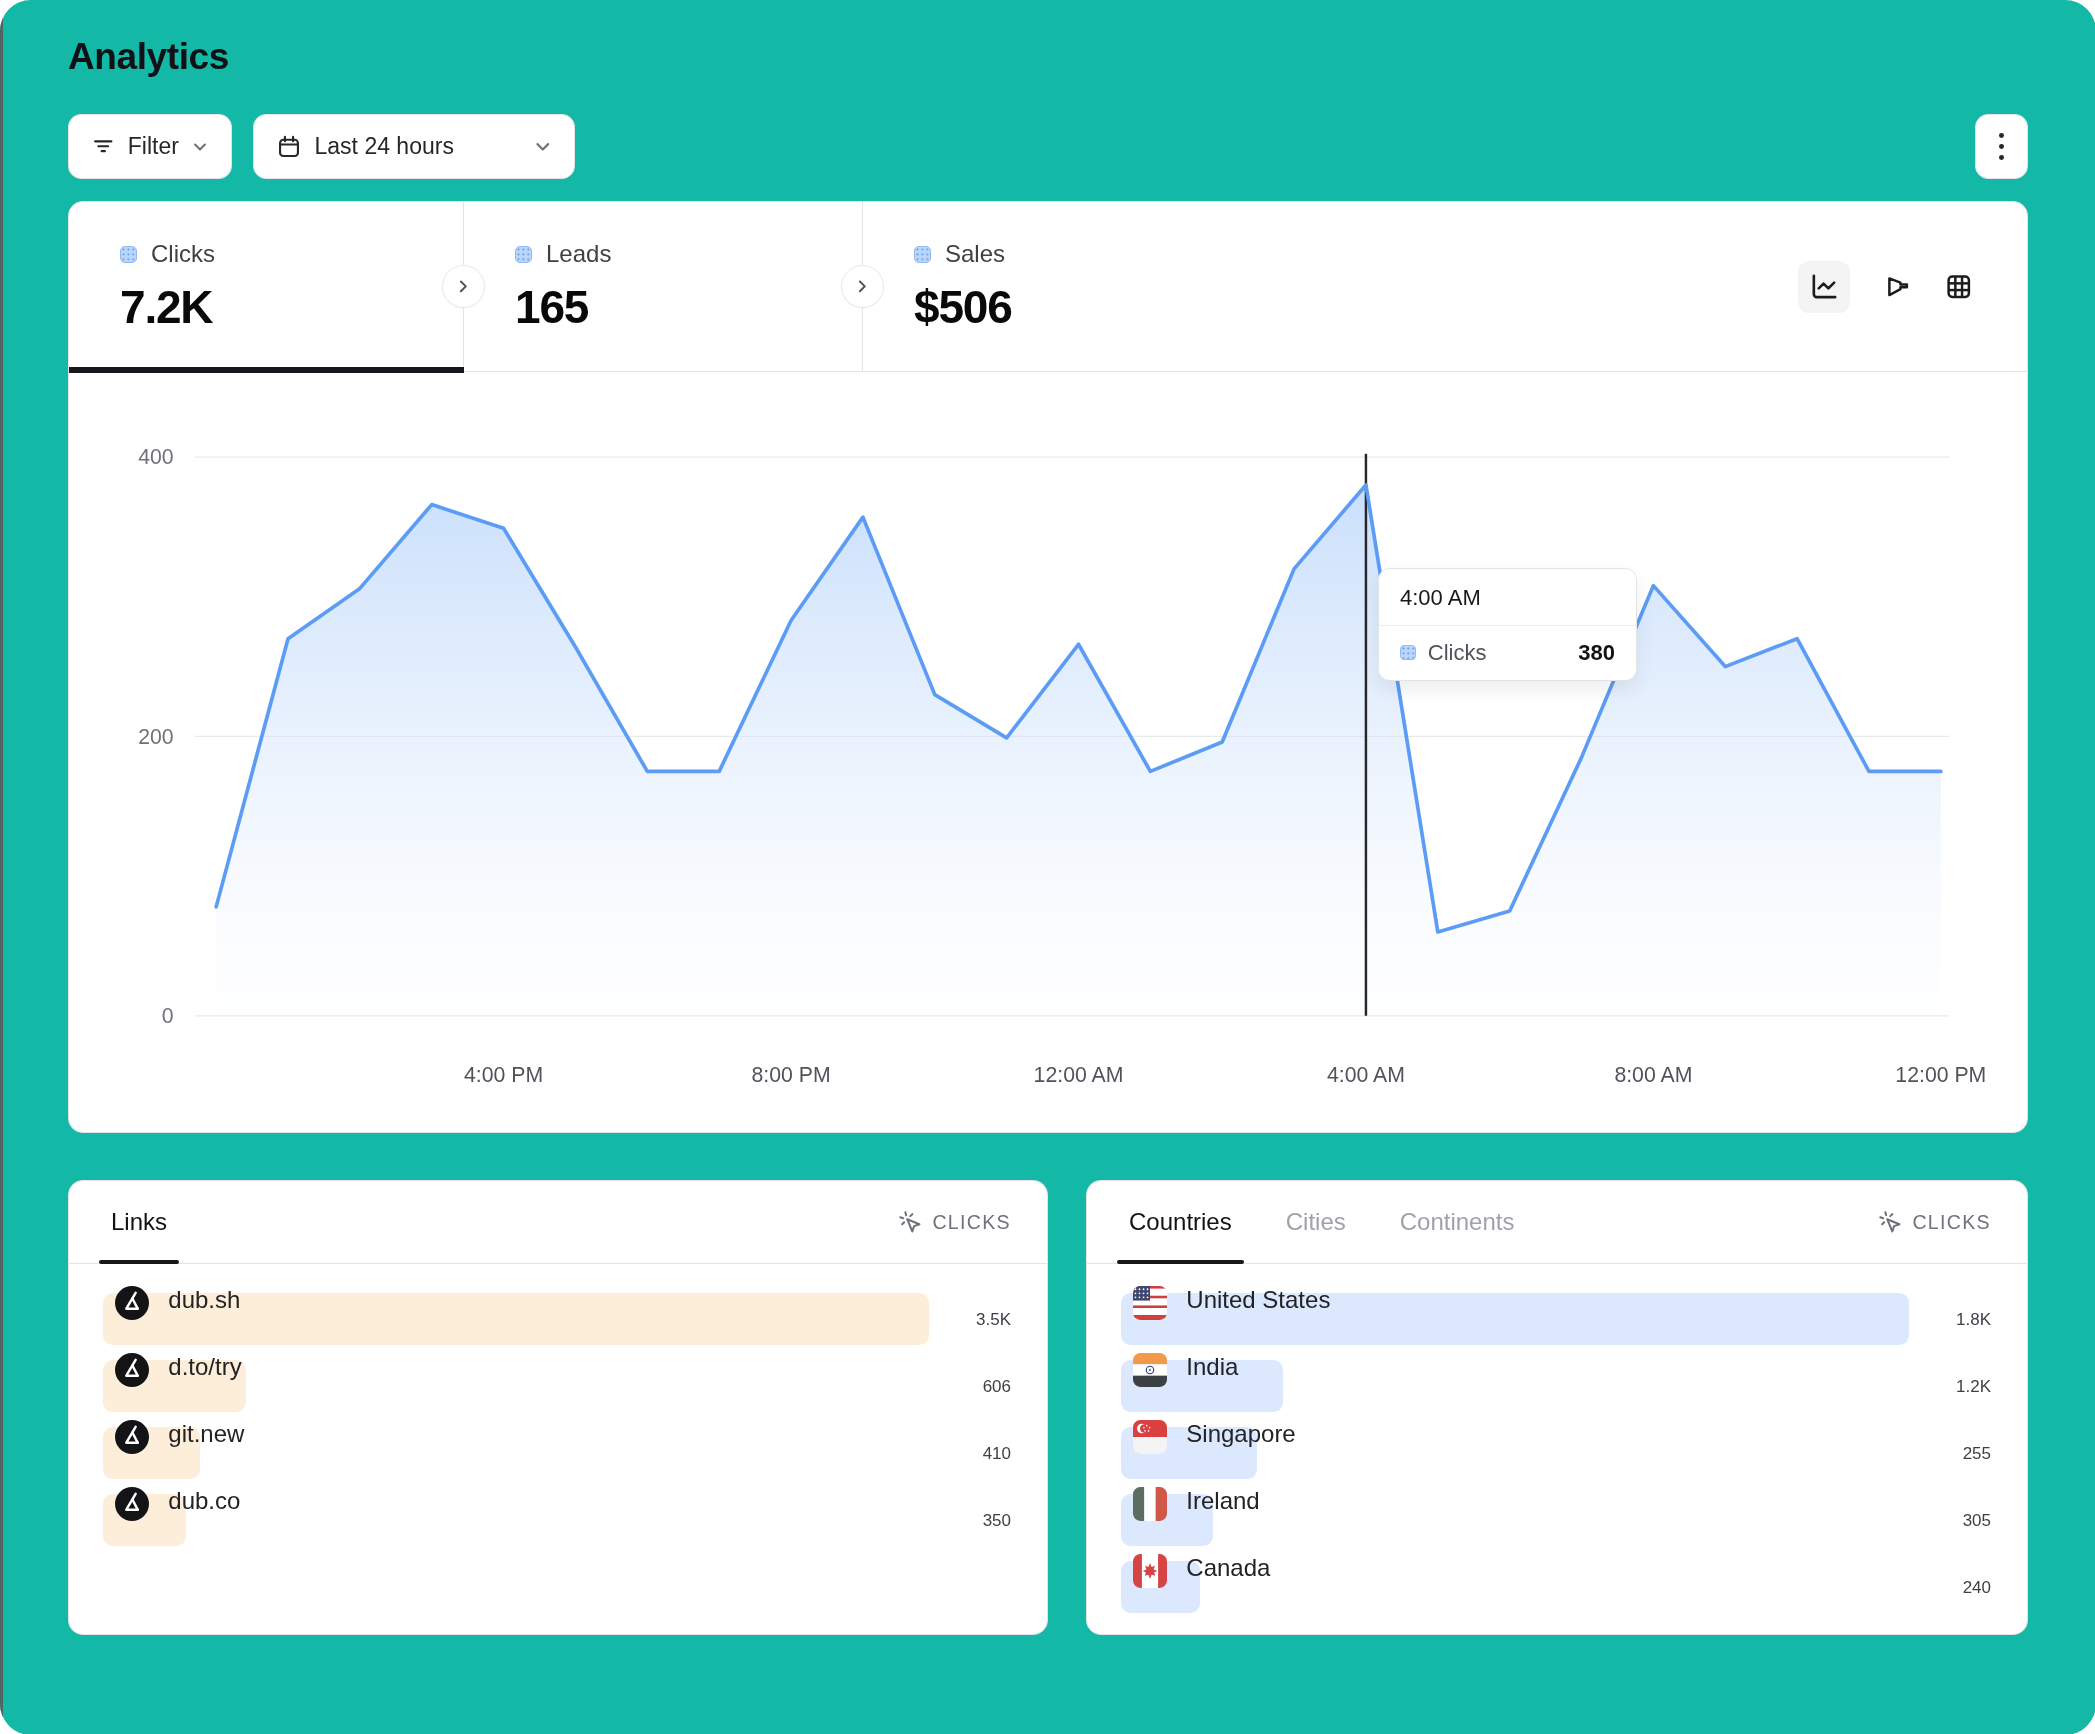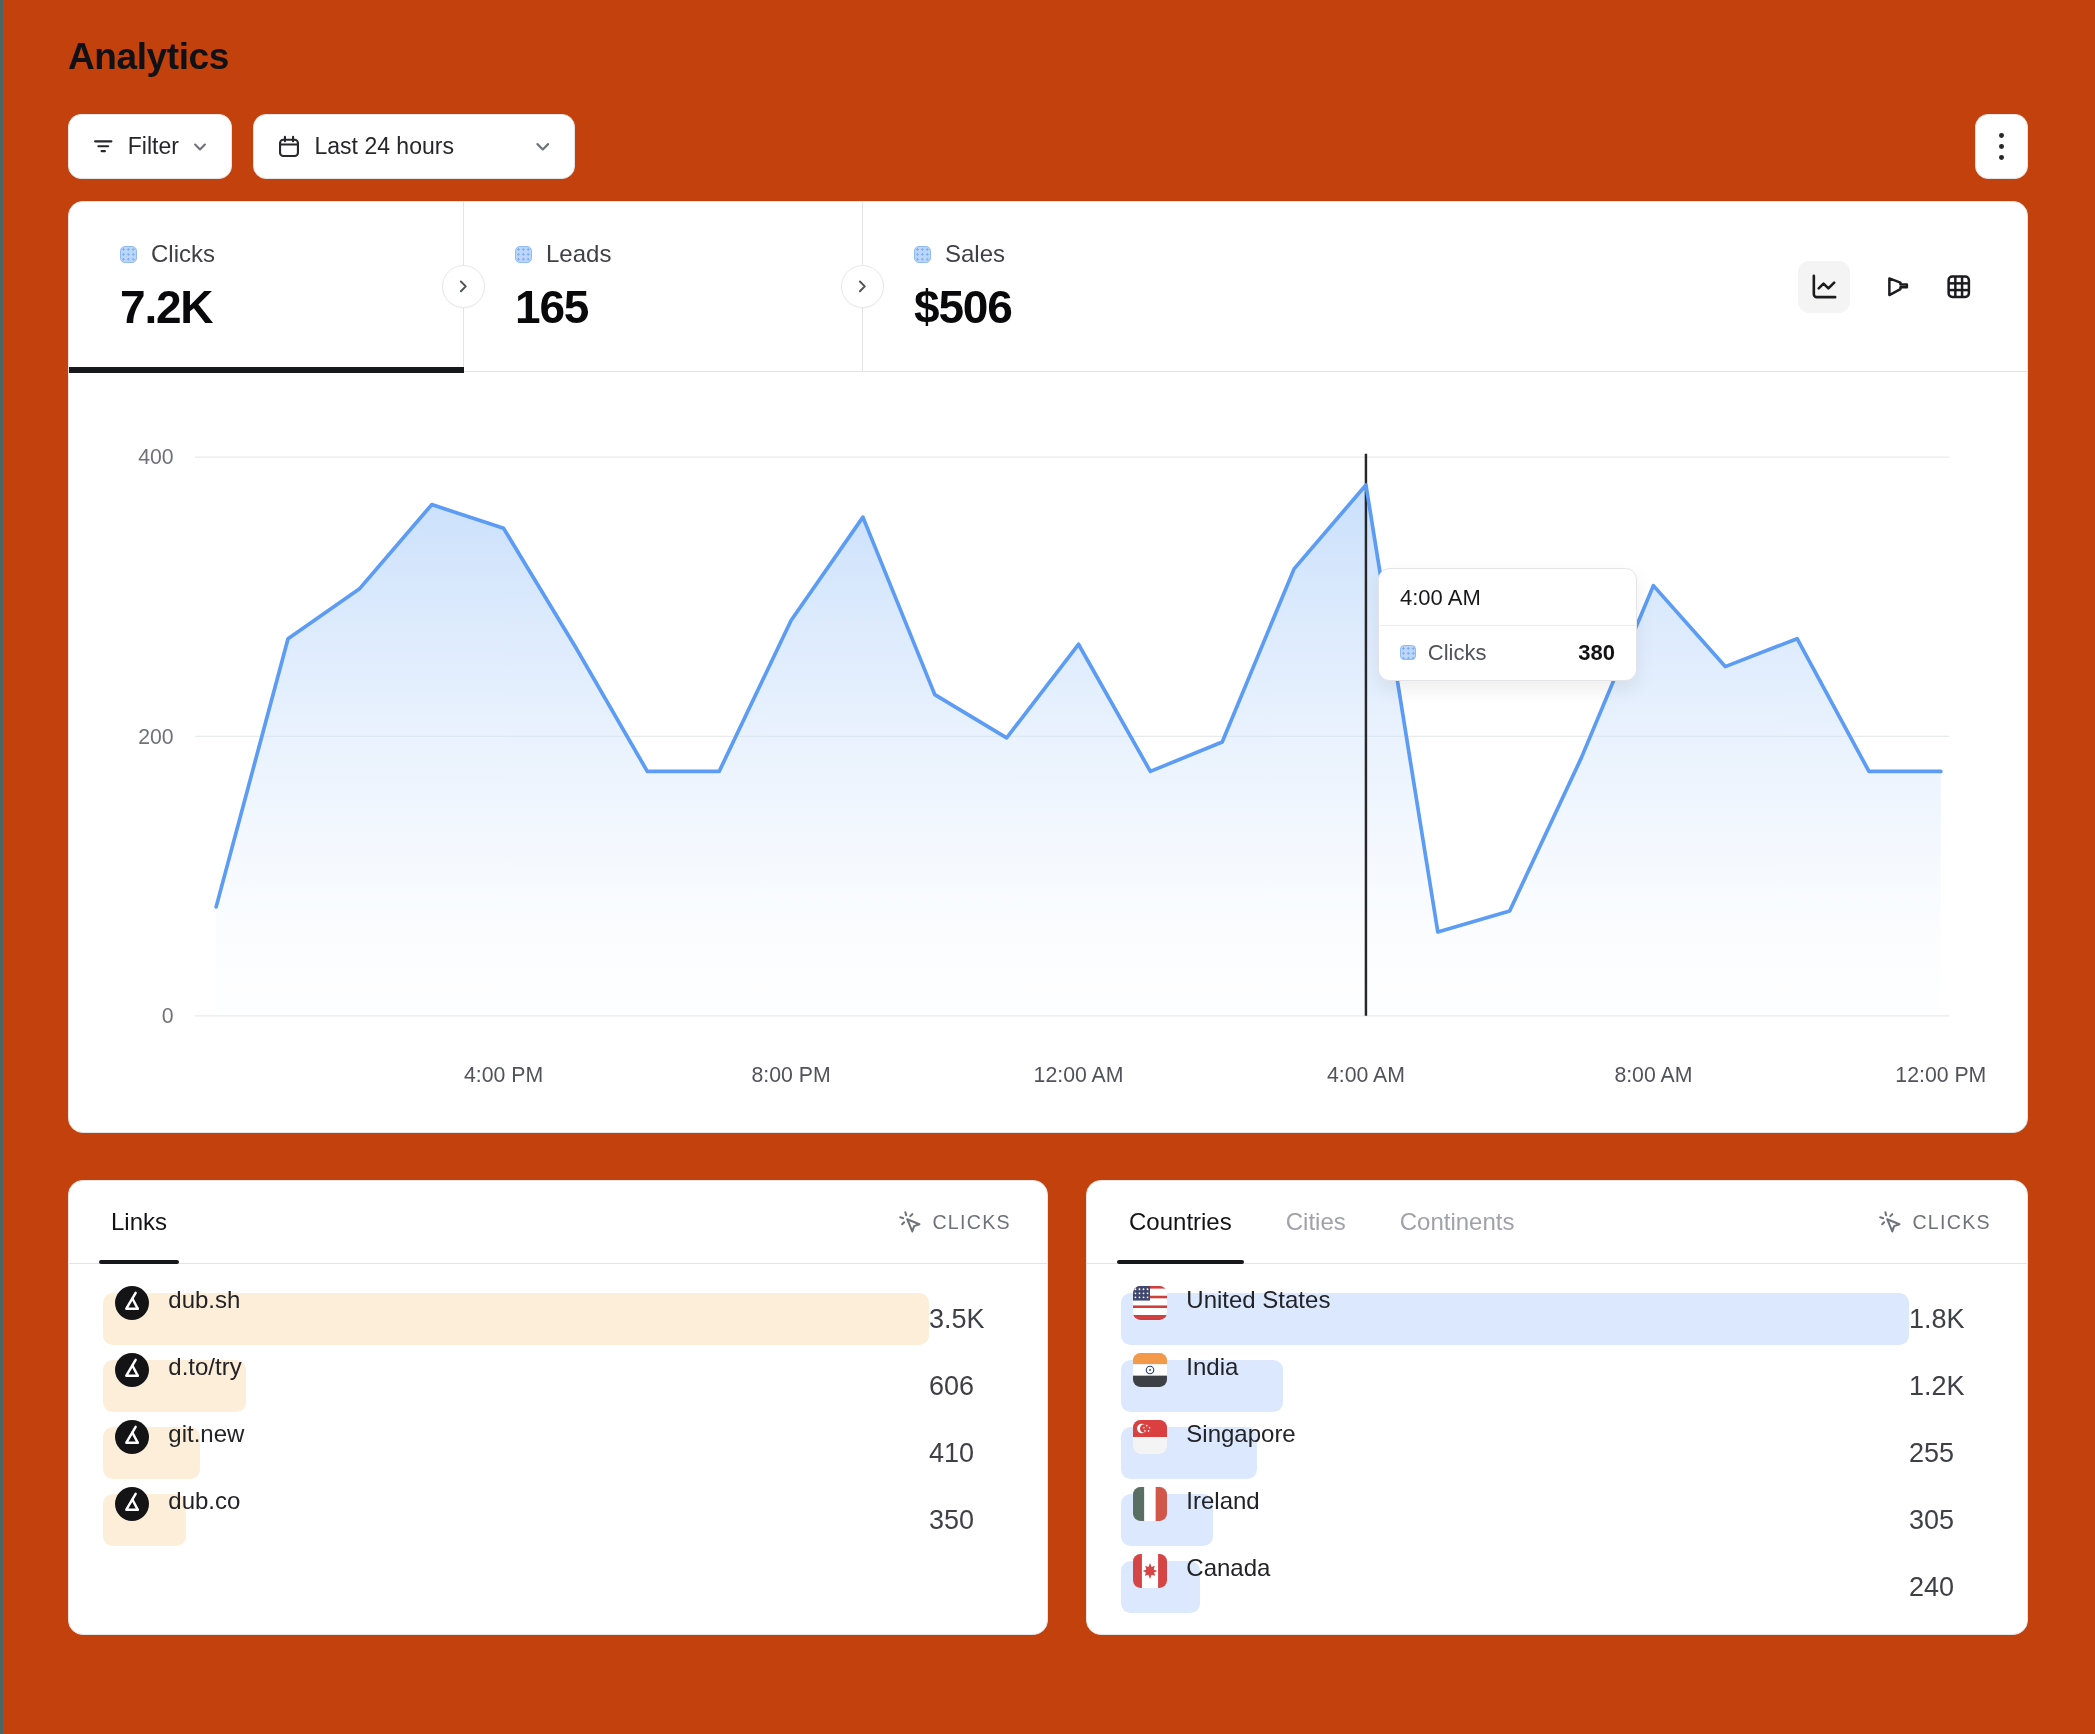--- a/index.html
+++ b/index.html
@@ -1,18 +1,18 @@
 <!DOCTYPE html>
 <html style="font-size:13px"><head>
 <meta charset="utf-8">
 <style>
   * { margin:0; padding:0; box-sizing:border-box; }
   html,body { background:#ffffff; }
   body { font-family:"Liberation Sans", sans-serif; color:#18181b; }
-  .page { position:relative; width:2096px; min-height:1735px; background:#c2410c; overflow:hidden; }
+  .page { position:relative; width:2096px; min-height:1735px; background:#14b8a6; overflow:hidden;border-radius:31px; }
   .edge-strip { position:absolute; left:0; top:0; width:2.5px; height:100%; background:#4e6566; }
   .content { padding:36px 68px 33px 68px; }
 
   .page-title { font-size:37px; font-weight:700; color:#0f1115; letter-spacing:-0.4px; margin-bottom:36px; }
 
   
   .controls-row { display:flex; justify-content:space-between; align-items:center; margin-bottom:22px; }
   .controls-left { display:flex; gap:21px; }
   .btn { display:flex; align-items:center; gap:12.3px; height:65px; background:#fff;
          border:1.2px solid #e4e4e7; border-radius:13px; padding:8px 22px; font-size:23px; color:#27272a; cursor:pointer; }
@@ -75,21 +75,21 @@
       letter-spacing:1.3px; font-weight:500; }
 
   .rows { padding:22px 36px 0 34px; }
   .row { position:relative; height:67px; display:flex; align-items:center; cursor:pointer; }
   .bar-track { position:relative; flex:1; height:100%; }
   .bar { position:absolute; left:0; top:7.4px; height:52px; border-radius:9.8px; }
   .row-content { position:absolute; left:12.3px; top:0; height:100%; display:flex; align-items:flex-start; gap:19px; }
   .flag { width:34px; height:34px; border-radius:7.4px; overflow:hidden; position:relative; box-shadow:inset 0 0 0 0.8px rgba(0,0,0,0.10); }
   .flag svg { display:block; }
   .row-label { font-size:24px; color:#232327; }
-  .row-value { width:82px; font-size:27px; color:#3f3f46; }
+  .row-value { width:82px; text-align:right; font-size:17px; color:#3f3f46; }
 </style>
 </head>
 <body>
 
 <div class="page">
   <div class="edge-strip"></div>
   <div class="content">
 
     <div class="page-title">Analytics</div>
 

